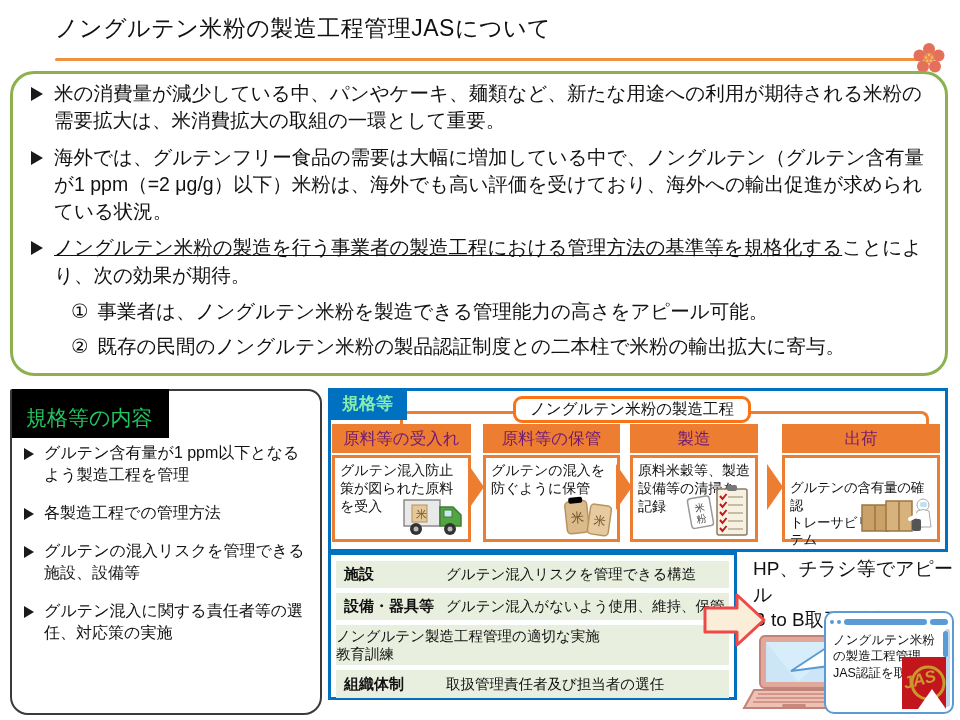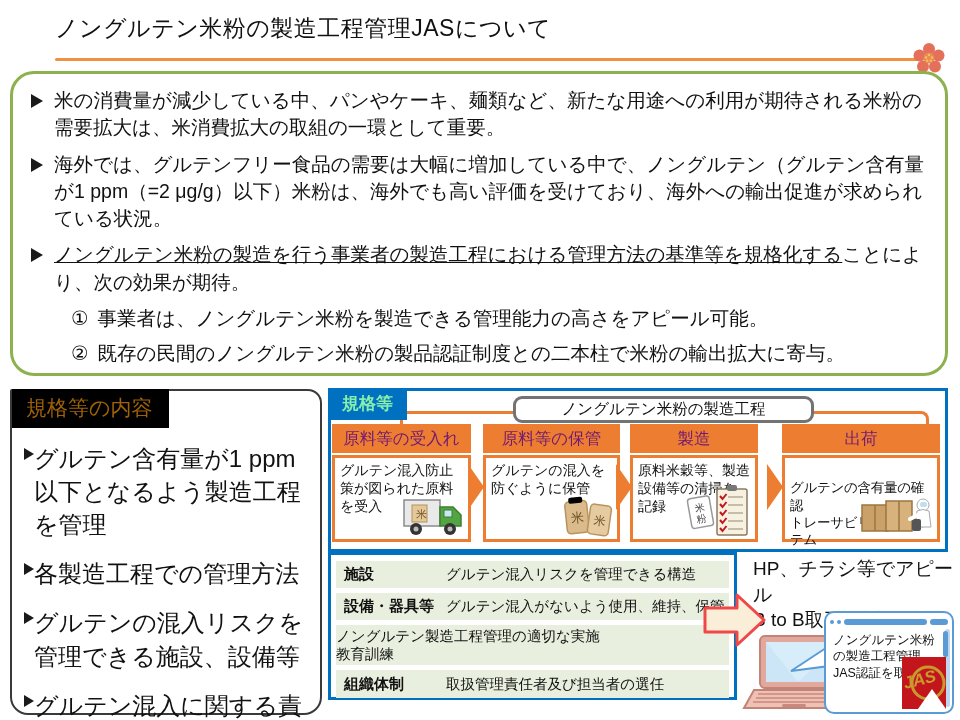--- a/index.html
+++ b/index.html
@@ -10,47 +10,47 @@
   }
   .abs{position:absolute;}
   
   .title{left:55px;top:13px;font-size:23px;font-weight:normal;letter-spacing:0.5px;}
   .title-rule{left:55px;top:58px;width:868px;height:3px;background:#EF9140;border-radius:2px;}
   .flower{left:912px;top:42px;}
   
   .green-box{
     left:10px;top:71px;width:938px;height:305px;box-sizing:border-box;
     border:3px solid #8CB14E;border-radius:24px;background:#fff;
-    padding:13px 18px 6px 18px;
+    padding:6px 18px 6px 18px;
   }
   .gb-bullet{display:flex;gap:11px;font-size:19.5px;line-height:1.4;margin-bottom:9px;}
   .tri{flex:0 0 auto;width:0;height:0;border-top:7px solid transparent;
        border-bottom:7px solid transparent;border-left:12px solid #1a1a1a;margin-top:7px;}
   .tri.sm{border-top-width:6px;border-bottom-width:6px;border-left-width:10px;margin-top:6px;}
   .u{text-decoration:underline;}
   .num-item{display:flex;gap:9px;margin-left:40px;font-size:19.5px;line-height:1.35;margin-bottom:9px;}
   
   .spec-panel{
     left:10px;top:389px;width:312px;height:326px;box-sizing:border-box;
     border:2px solid #3a3a3a;border-radius:2px 14px 18px 18px;background:#fff;
   }
-  .spec-hdr{left:12px;top:389px;background:#000;color:#a16207;font-size:21px;
-    padding:5px 16px 6px 14px;z-index:3;}
+  .spec-hdr{left:12px;top:389px;background:#000;color:#22c55e;font-size:21px;
+    padding:15px 16px 6px 14px;z-index:3;}
   .spec-bullets{left:24px;top:442px;width:286px;}
-  .sp-bullet{display:flex;font-size:24px;line-height:1.38;margin-bottom:16px;}
+  .sp-bullet{display:flex;gap:10px;font-size:16px;line-height:1.38;margin-bottom:16px;}
   
   .blue-top{left:328px;top:388px;width:620px;height:164px;box-sizing:border-box;
     border:3px solid #0070C0;background:#fff;}
   .spec-tab{left:328px;top:388px;background:#0070C0;color:#86efac;font-weight:bold;
     font-size:17px;padding:4px 14px 5px 14px;z-index:4;}
   .bracket{left:400px;top:411px;width:529px;height:13px;box-sizing:border-box;
     border-top:3px solid #ED7D31;border-left:3px solid #ED7D31;border-right:3px solid #ED7D31;
     border-radius:8px 8px 0 0;z-index:1;}
-  .ptitle{left:513px;top:396px;width:301px;height:27px;background:#fff;
-    border:3px solid #737373;border-radius:9px;box-sizing:border-box;z-index:2;
+  .ptitle{left:513px;top:396px;width:238px;height:27px;background:#fff;
+    border:3px solid #f97316;border-radius:9px;box-sizing:border-box;z-index:2;
     display:flex;align-items:center;justify-content:center;font-size:15.5px;}
   .step-h{top:424px;height:29px;background:#ED7D31;color:#701a75;font-weight:normal;
     font-size:16.5px;display:flex;align-items:center;justify-content:center;z-index:2;}
   .step-c{top:455px;height:87px;background:#fff;border:3px solid #ED7D31;
     box-sizing:border-box;font-size:14px;line-height:1.28;padding:4px 5px;z-index:2;}
   .c1{left:332px;width:139px;} .c2{left:483px;width:137px;}
   .c3{left:630px;width:128px;} .c4{left:782px;width:158px;}
   .s4{font-size:13.5px;letter-spacing:-0.3px;}
   .sarrow{top:464px;width:16px;height:46px;background:#ED7D31;
     clip-path:polygon(0 0,100% 50%,0 100%);z-index:3;}

